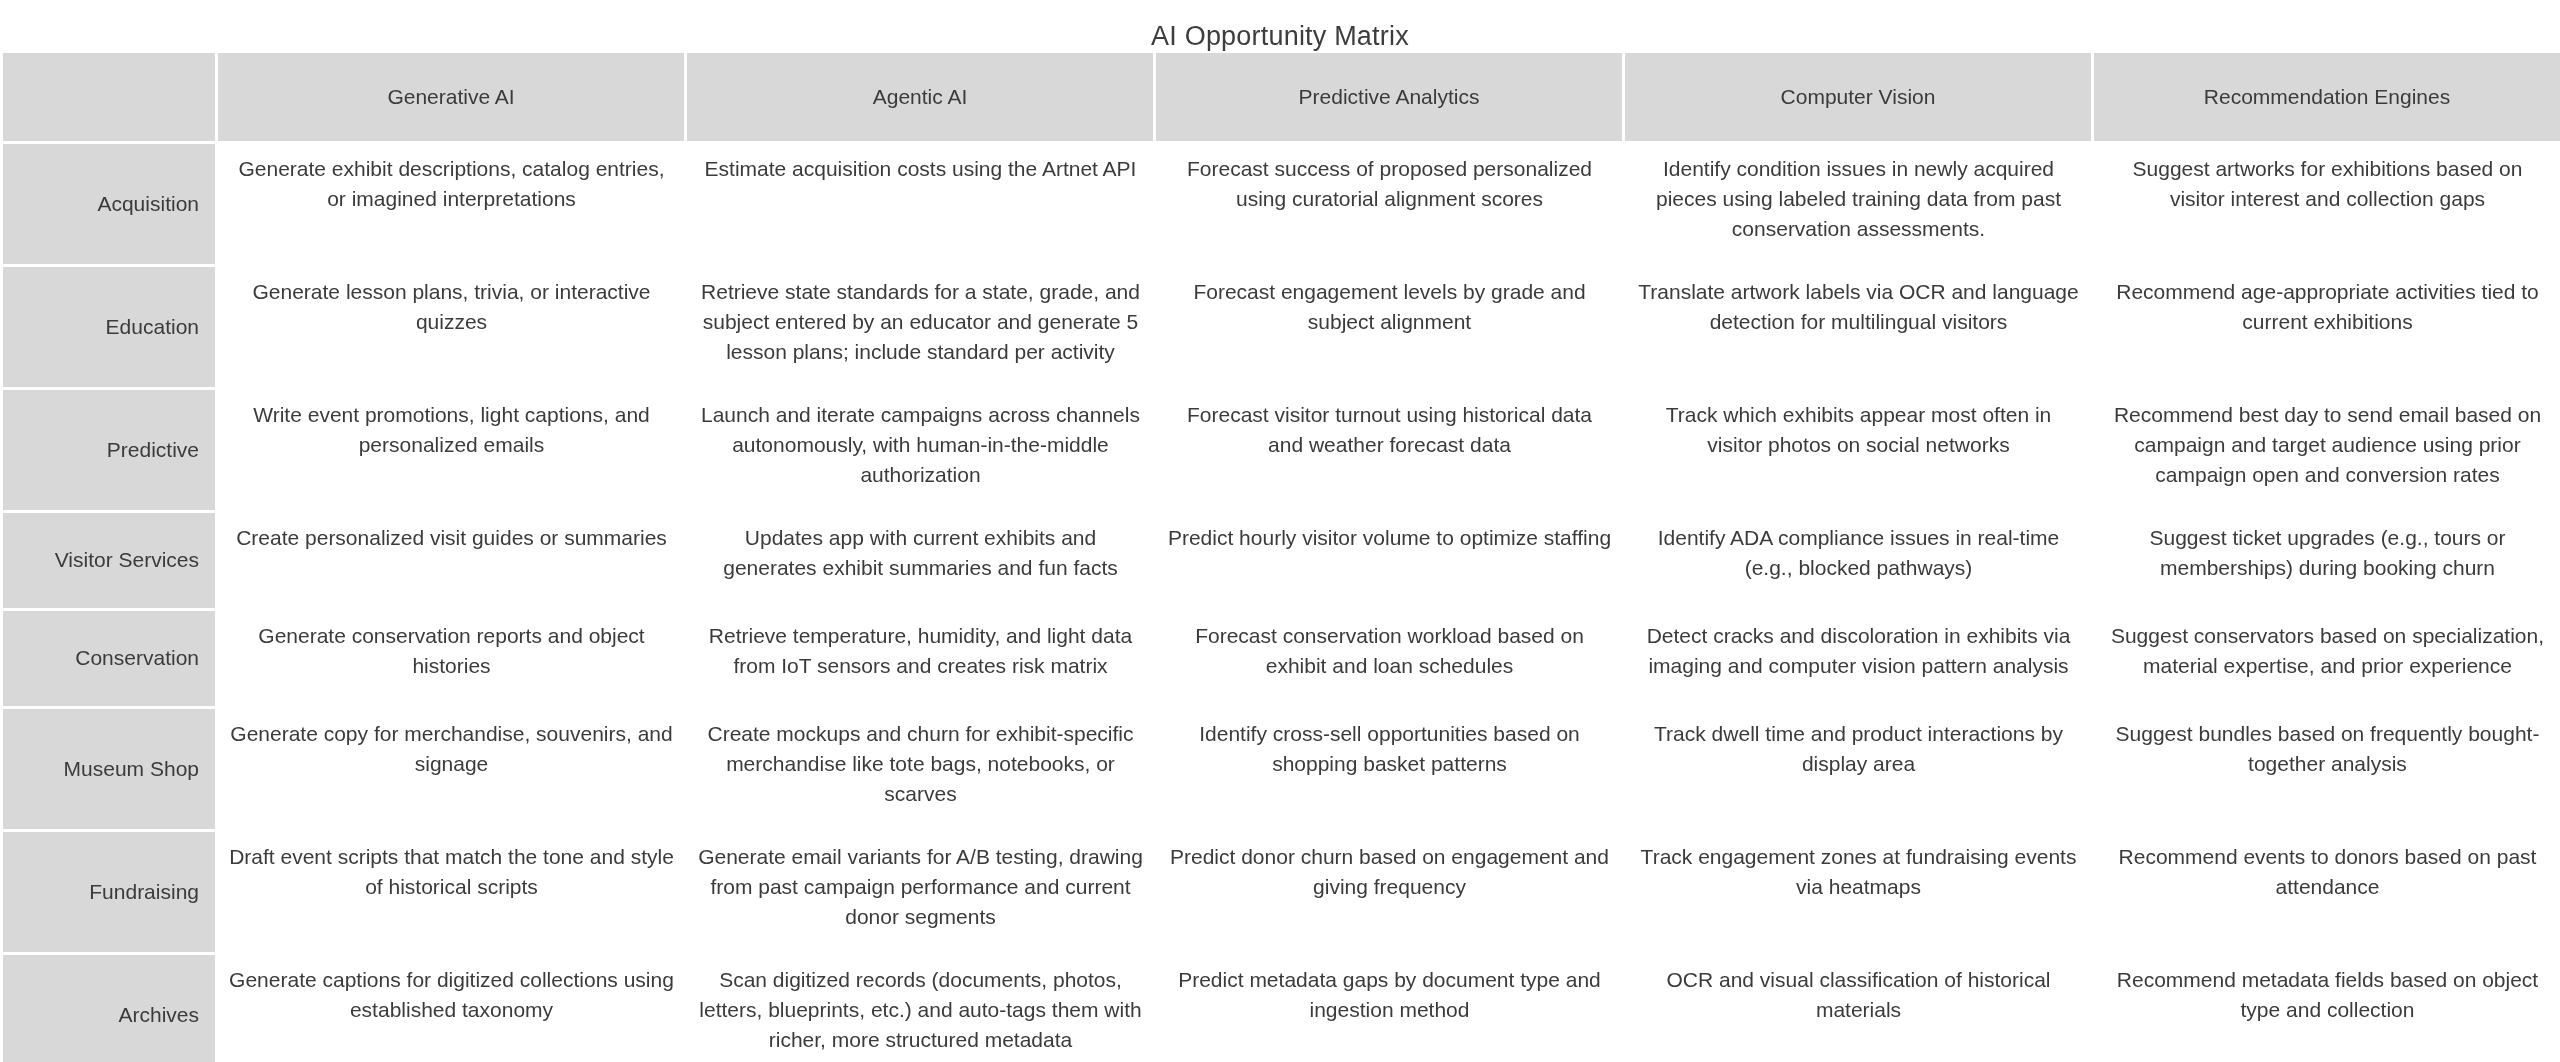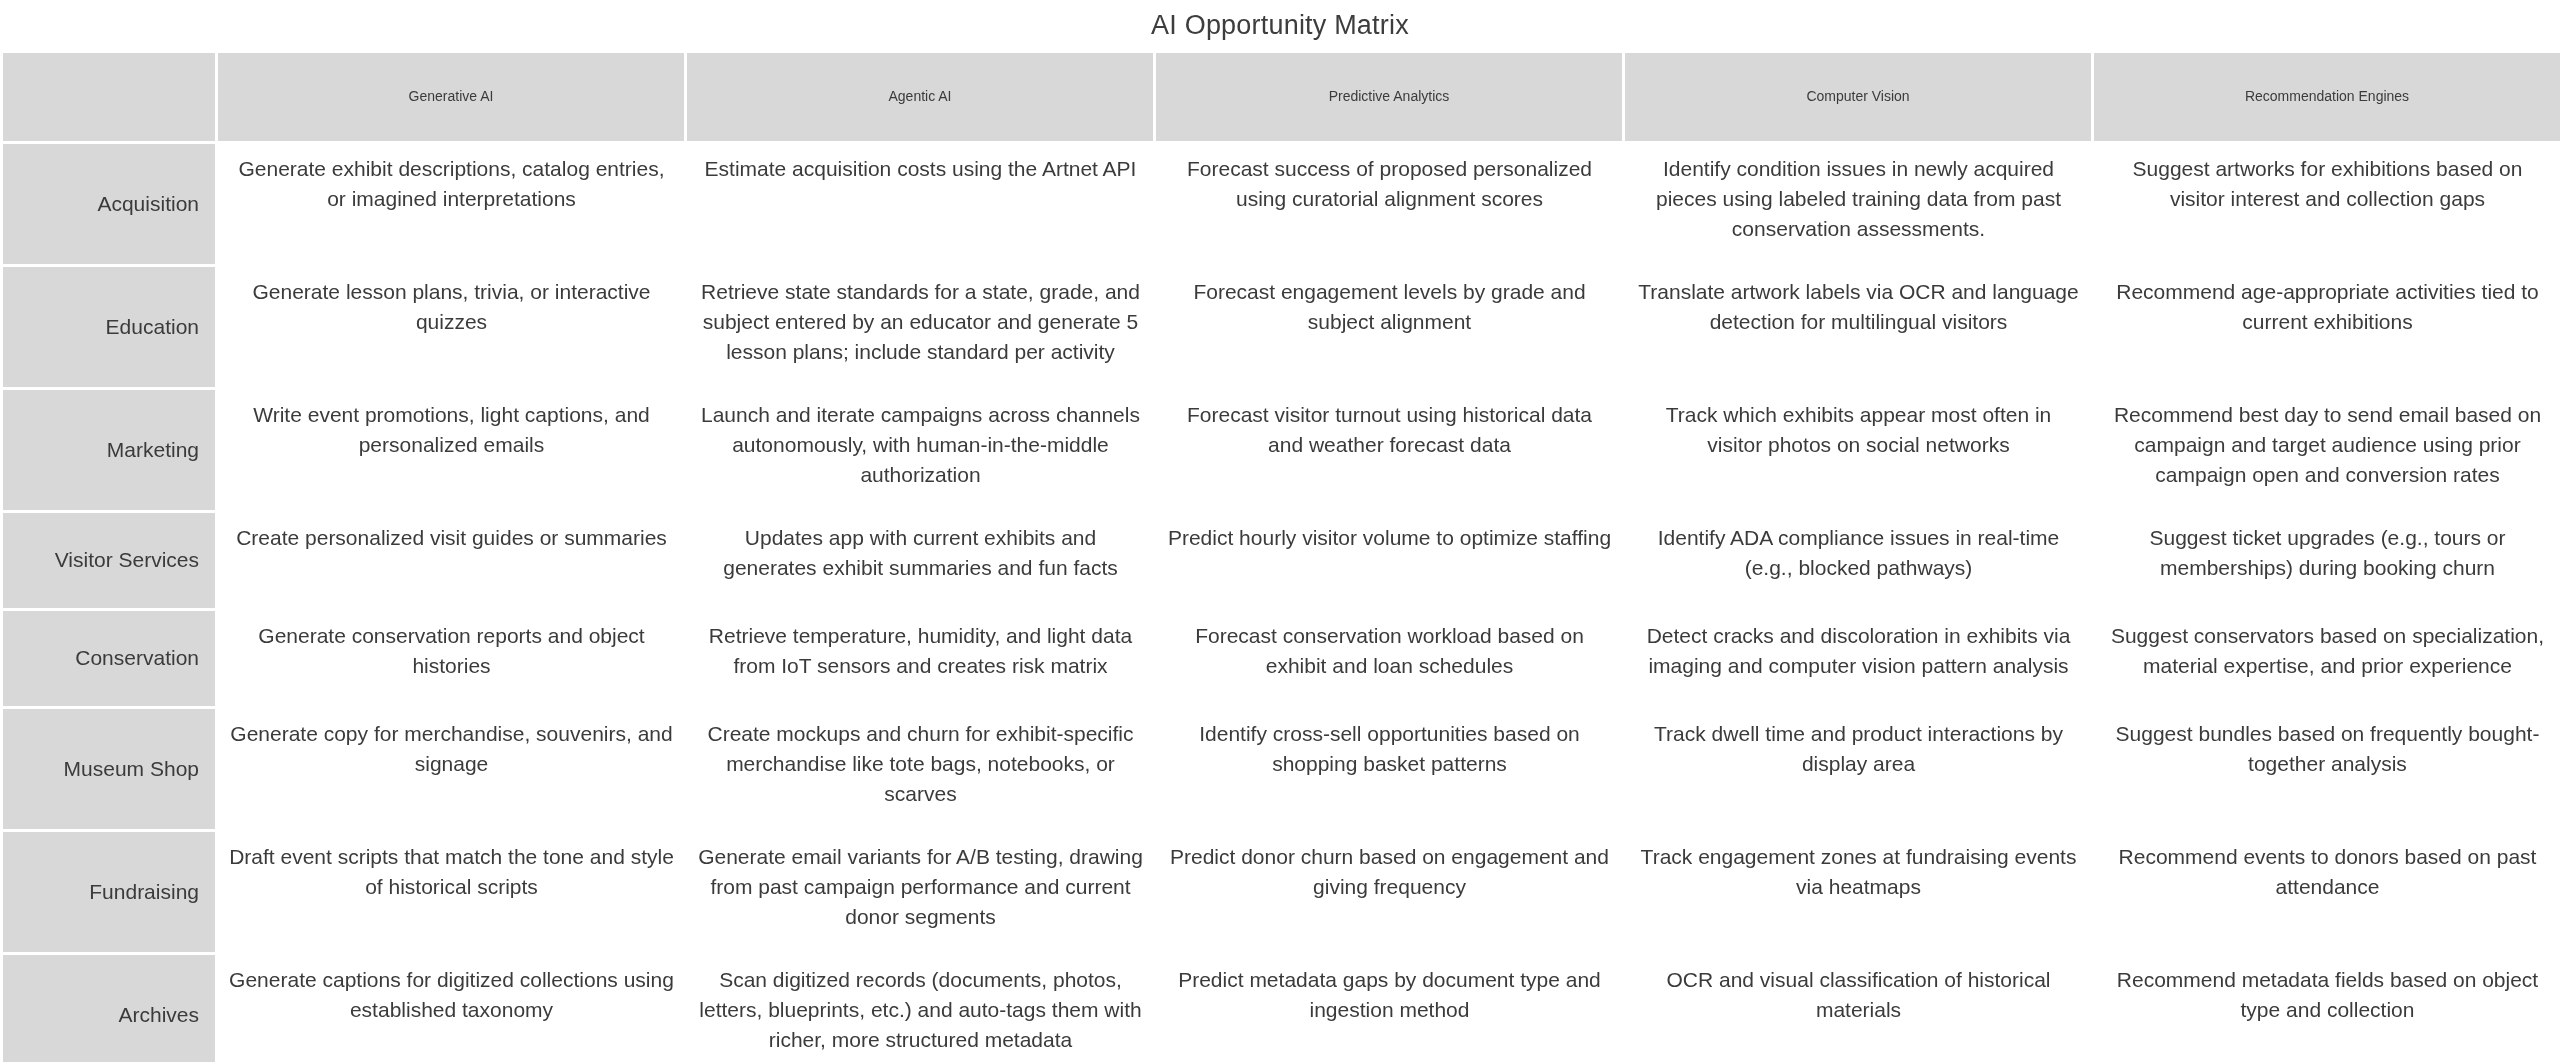--- a/index.html
+++ b/index.html
@@ -19,21 +19,21 @@
     width: 2560px;
     height: 1062px;
     position: relative;
     background: #ffffff;
     box-sizing: border-box;
   }
 
   .title-bar {
     height: 50px;
     display: flex;
-    align-items: center;
+    align-items: flex-end;
     justify-content: center;
   }
   .page-title {
     font-size: 27px;
     font-weight: 400;
     color: #3d3d3d;
     letter-spacing: 0.2px;
     line-height: 1;
     white-space: nowrap;
   }
@@ -62,21 +62,21 @@
     padding: 0;
   }
 
   thead th.col-header {
     background: #d8d8d8;
     border: none;
     height: 88px;
     padding: 0 14px;
     text-align: center;
     vertical-align: middle;
-    font-size: 14px;
+    font-size: 21px;
     font-weight: 400;
     color: #3b3b3b;
     line-height: 1.25;
   }
 
   tbody th.row-header {
     background: #d8d8d8;
     border: none;
     padding: 0 16px;
     text-align: right;
@@ -151,21 +151,21 @@
         <tr class="r-tall">
           <th class="row-header">Education</th>
           <td class="cell">Generate lesson plans, trivia, or interactive quizzes</td>
           <td class="cell">Retrieve state standards for a state, grade, and subject entered by an educator and generate 5 lesson plans; include standard per activity</td>
           <td class="cell">Forecast engagement levels by grade and subject alignment</td>
           <td class="cell">Translate artwork labels via OCR and language detection for multilingual visitors</td>
           <td class="cell">Recommend age-appropriate activities tied to current exhibitions</td>
         </tr>
 
         <tr class="r-tall">
-          <th class="row-header">Marketing</th>
+          <th class="row-header">Predictive</th>
           <td class="cell">Write event promotions, light captions, and personalized emails</td>
           <td class="cell">Launch and iterate campaigns across channels autonomously, with human-in-the-middle authorization</td>
           <td class="cell">Forecast visitor turnout using historical data and weather forecast data</td>
           <td class="cell">Track which exhibits appear most often in visitor photos on social networks</td>
           <td class="cell">Recommend best day to send email based on campaign and target audience using prior campaign open and conversion rates</td>
         </tr>
 
         <tr class="r-short">
           <th class="row-header">Visitor Services</th>
           <td class="cell">Create personalized visit guides or summaries</td>

